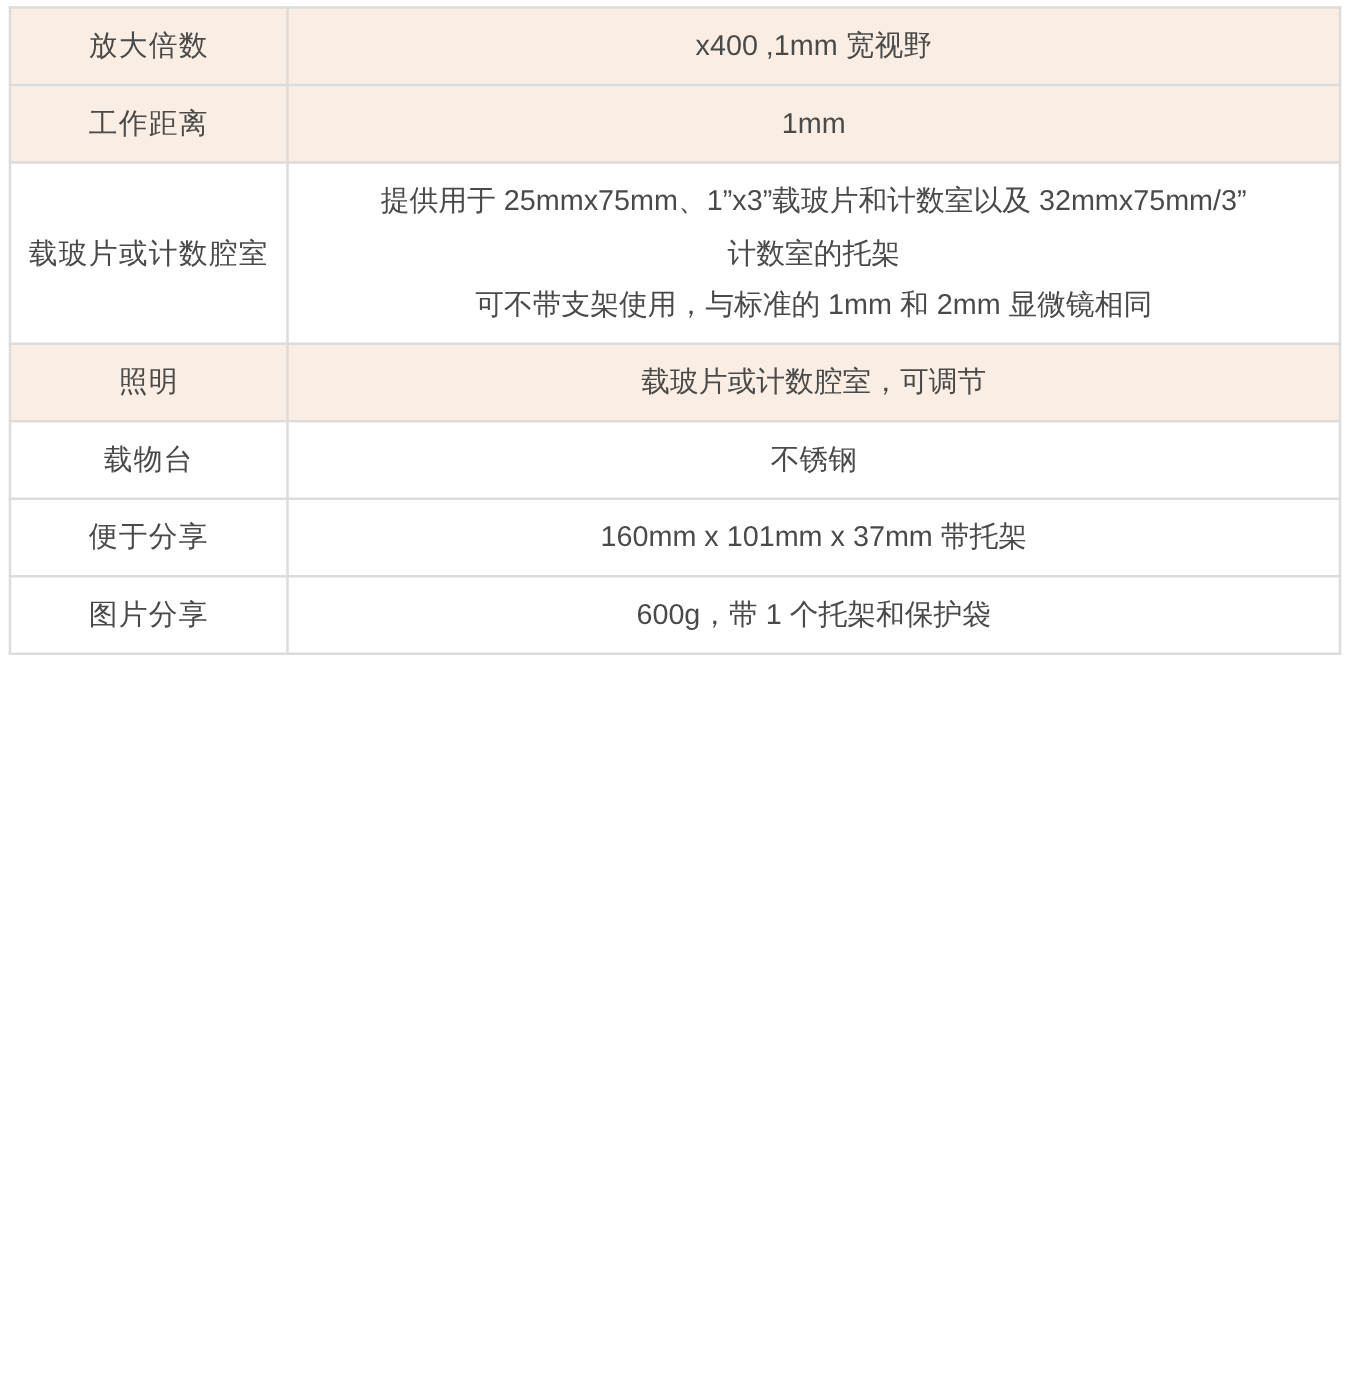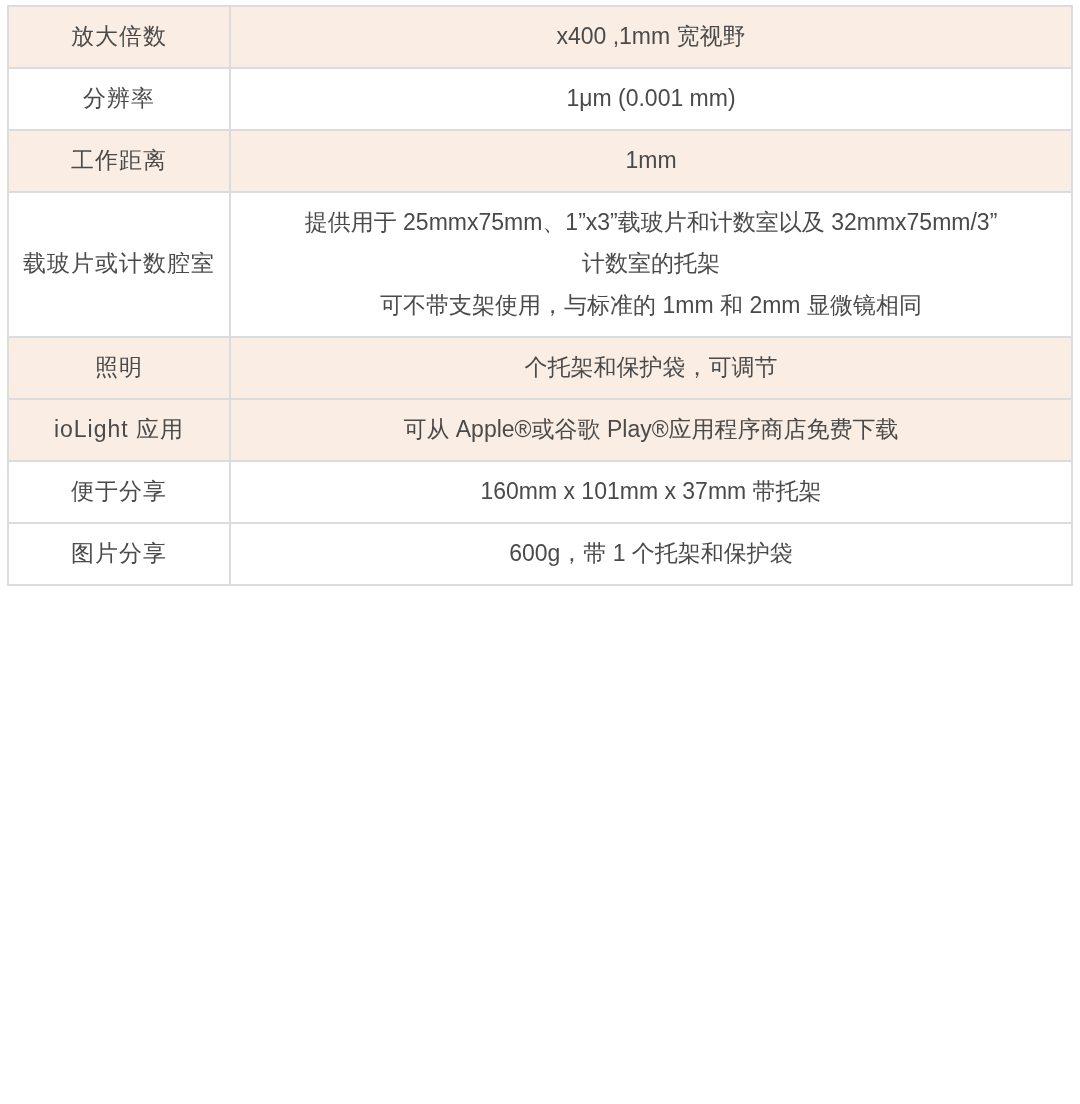--- a/index.html
+++ b/index.html
@@ -48,41 +48,37 @@
   <table class="spec-table">
     <colgroup>
       <col class="label-col">
       <col class="value-col">
     </colgroup>
     <tbody id="spec-tbody">
         <tr class="alt">
     <td class="label-cell">放大倍数</td>
     <td class="value-cell">x400 ,1mm 宽视野</td>
   </tr>
-        <tr>
-    <td class="label-cell">分辨率</td>
-    <td class="value-cell">1μm (0.001 mm)</td>
-  </tr>
         <tr class="alt">
     <td class="label-cell">工作距离</td>
     <td class="value-cell">1mm</td>
   </tr>
         <tr>
     <td class="label-cell">载玻片或计数腔室</td>
     <td class="value-cell">提供用于 25mmx75mm、1”x3”载玻片和计数室以及 32mmx75mm/3”
 计数室的托架
 可不带支架使用，与标准的 1mm 和 2mm 显微镜相同</td>
   </tr>
         <tr class="alt">
     <td class="label-cell">照明</td>
-    <td class="value-cell">个托架和保护袋，可调节</td>
+    <td class="value-cell">载玻片或计数腔室，可调节</td>
   </tr>
-        <tr class="alt">
-    <td class="label-cell">ioLight 应用</td>
-    <td class="value-cell">可从 Apple®或谷歌 Play®应用程序商店免费下载</td>
+        <tr>
+    <td class="label-cell">载物台</td>
+    <td class="value-cell">不锈钢</td>
   </tr>
         <tr>
     <td class="label-cell">便于分享</td>
     <td class="value-cell">160mm x 101mm x 37mm 带托架</td>
   </tr>
         <tr>
     <td class="label-cell">图片分享</td>
     <td class="value-cell">600g，带 1 个托架和保护袋</td>
   </tr>
       </tbody>

